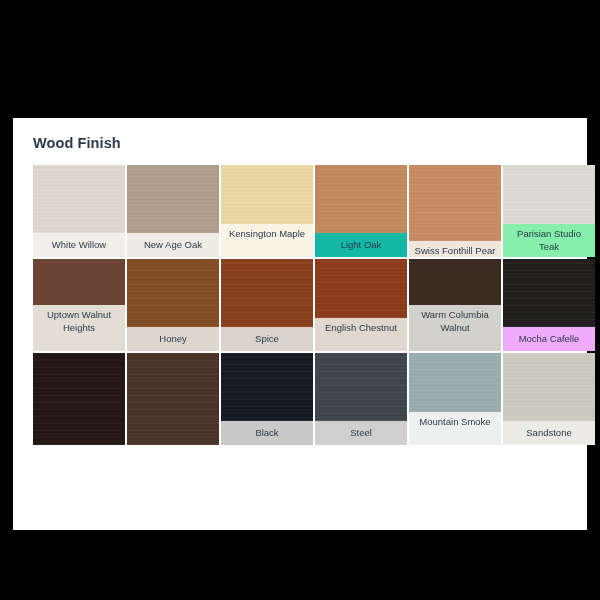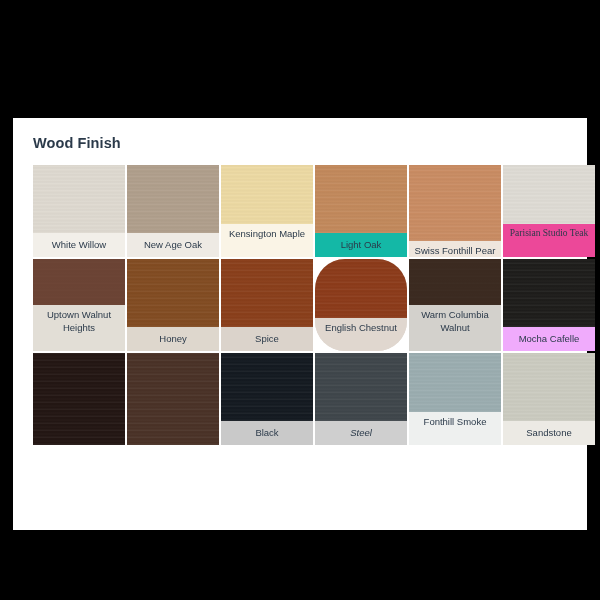--- a/index.html
+++ b/index.html
@@ -110,35 +110,35 @@
         <div class="swatch-cell" style="background: rgb(234, 223, 213);">
           <div class="swatch-chip" style="background-color: rgb(194, 137, 92);"></div>
           <div class="swatch-label l1" style="background: #14b8a6; height: 24px;">Light Oak</div>
         </div>
         <div class="swatch-cell" style="background: rgb(239, 230, 221);">
           <div class="swatch-chip" style="background-color: rgb(201, 140, 99);"></div>
           <div class="swatch-label" style="background: rgb(239, 230, 221); height: 16px;">Swiss Fonthill Pear</div>
         </div>
         <div class="swatch-cell" style="background: rgb(222, 219, 212);">
           <div class="swatch-chip"></div>
-          <div class="swatch-label" style="background: #ec4899; height: 33px; font-family: Liberation Serif, serif;">Parisian Studio Teak</div>
+          <div class="swatch-label" style="background: #86efac; height: 33px;">Parisian Studio Teak</div>
         </div>
         <div class="swatch-cell" style="background: rgb(226, 222, 214);">
           <div class="swatch-chip plain" style="background-color: rgb(107, 67, 52);"></div>
           <div class="swatch-label" style="background: rgb(226, 222, 214); height: 46px;">Uptown Walnut Heights</div>
         </div>
         <div class="swatch-cell" style="background: rgb(222, 215, 205);">
           <div class="swatch-chip" style="background-color: rgb(130, 76, 34);"></div>
           <div class="swatch-label l1" style="background: rgb(222, 215, 205); height: 24px;">Honey</div>
         </div>
         <div class="swatch-cell" style="background: rgb(219, 211, 203);">
           <div class="swatch-chip" style="background-color: rgb(138, 63, 27);"></div>
           <div class="swatch-label l1" style="background: rgb(219, 211, 203); height: 24px;">Spice</div>
         </div>
-        <div class="swatch-cell" style="background: rgb(224, 215, 207); border-radius: 30px;">
+        <div class="swatch-cell" style="background: rgb(224, 215, 207);">
           <div class="swatch-chip" style="background-color: rgb(140, 59, 26);"></div>
           <div class="swatch-label" style="background: rgb(224, 215, 207); height: 33px;">English Chestnut</div>
         </div>
         <div class="swatch-cell" style="background: rgb(211, 209, 204);">
           <div class="swatch-chip plain" style="background-color: rgb(59, 42, 32);"></div>
           <div class="swatch-label" style="background: rgb(211, 209, 204); height: 46px;">Warm Columbia Walnut</div>
         </div>
         <div class="swatch-cell" style="background: rgb(207, 207, 207);">
           <div class="swatch-chip" style="background-color: rgb(30, 29, 27);"></div>
           <div class="swatch-label l1" style="background: #f0abfc; height: 24px;">Mocha Cafelle</div>
@@ -146,27 +146,27 @@
         <div class="swatch-cell" style="background: rgb(205, 204, 200);">
           <div class="swatch-chip" style="background-color: rgb(35, 22, 19);"></div>
         </div>
         <div class="swatch-cell" style="background: rgb(220, 216, 209);">
           <div class="swatch-chip" style="background-color: rgb(74, 50, 39);"></div>
         </div>
         <div class="swatch-cell" style="background: rgb(201, 201, 201);">
           <div class="swatch-chip" style="background-color: rgb(20, 26, 33);"></div>
           <div class="swatch-label l1" style="background: rgb(201, 201, 201); height: 24px;">Black</div>
         </div>
-        <div class="swatch-cell" style="background: rgb(207, 207, 207); font-style: italic;">
+        <div class="swatch-cell" style="background: rgb(207, 207, 207);">
           <div class="swatch-chip" style="background-color: rgb(63, 70, 75);"></div>
           <div class="swatch-label l1" style="background: rgb(207, 207, 207); height: 24px;">Steel</div>
         </div>
         <div class="swatch-cell" style="background: rgb(238, 240, 239);">
           <div class="swatch-chip" style="background-color: rgb(155, 173, 176);"></div>
-          <div class="swatch-label" style="background: rgb(238, 240, 239); height: 33px;">Fonthill Smoke</div>
+          <div class="swatch-label" style="background: rgb(238, 240, 239); height: 33px;">Mountain Smoke</div>
         </div>
         <div class="swatch-cell" style="background: rgb(236, 234, 228);">
           <div class="swatch-chip" style="background-color: rgb(203, 203, 192);"></div>
           <div class="swatch-label l1" style="background: rgb(236, 234, 228); height: 24px;">Sandstone</div>
         </div>
       </div>
 
   </div>
 </div>
 

